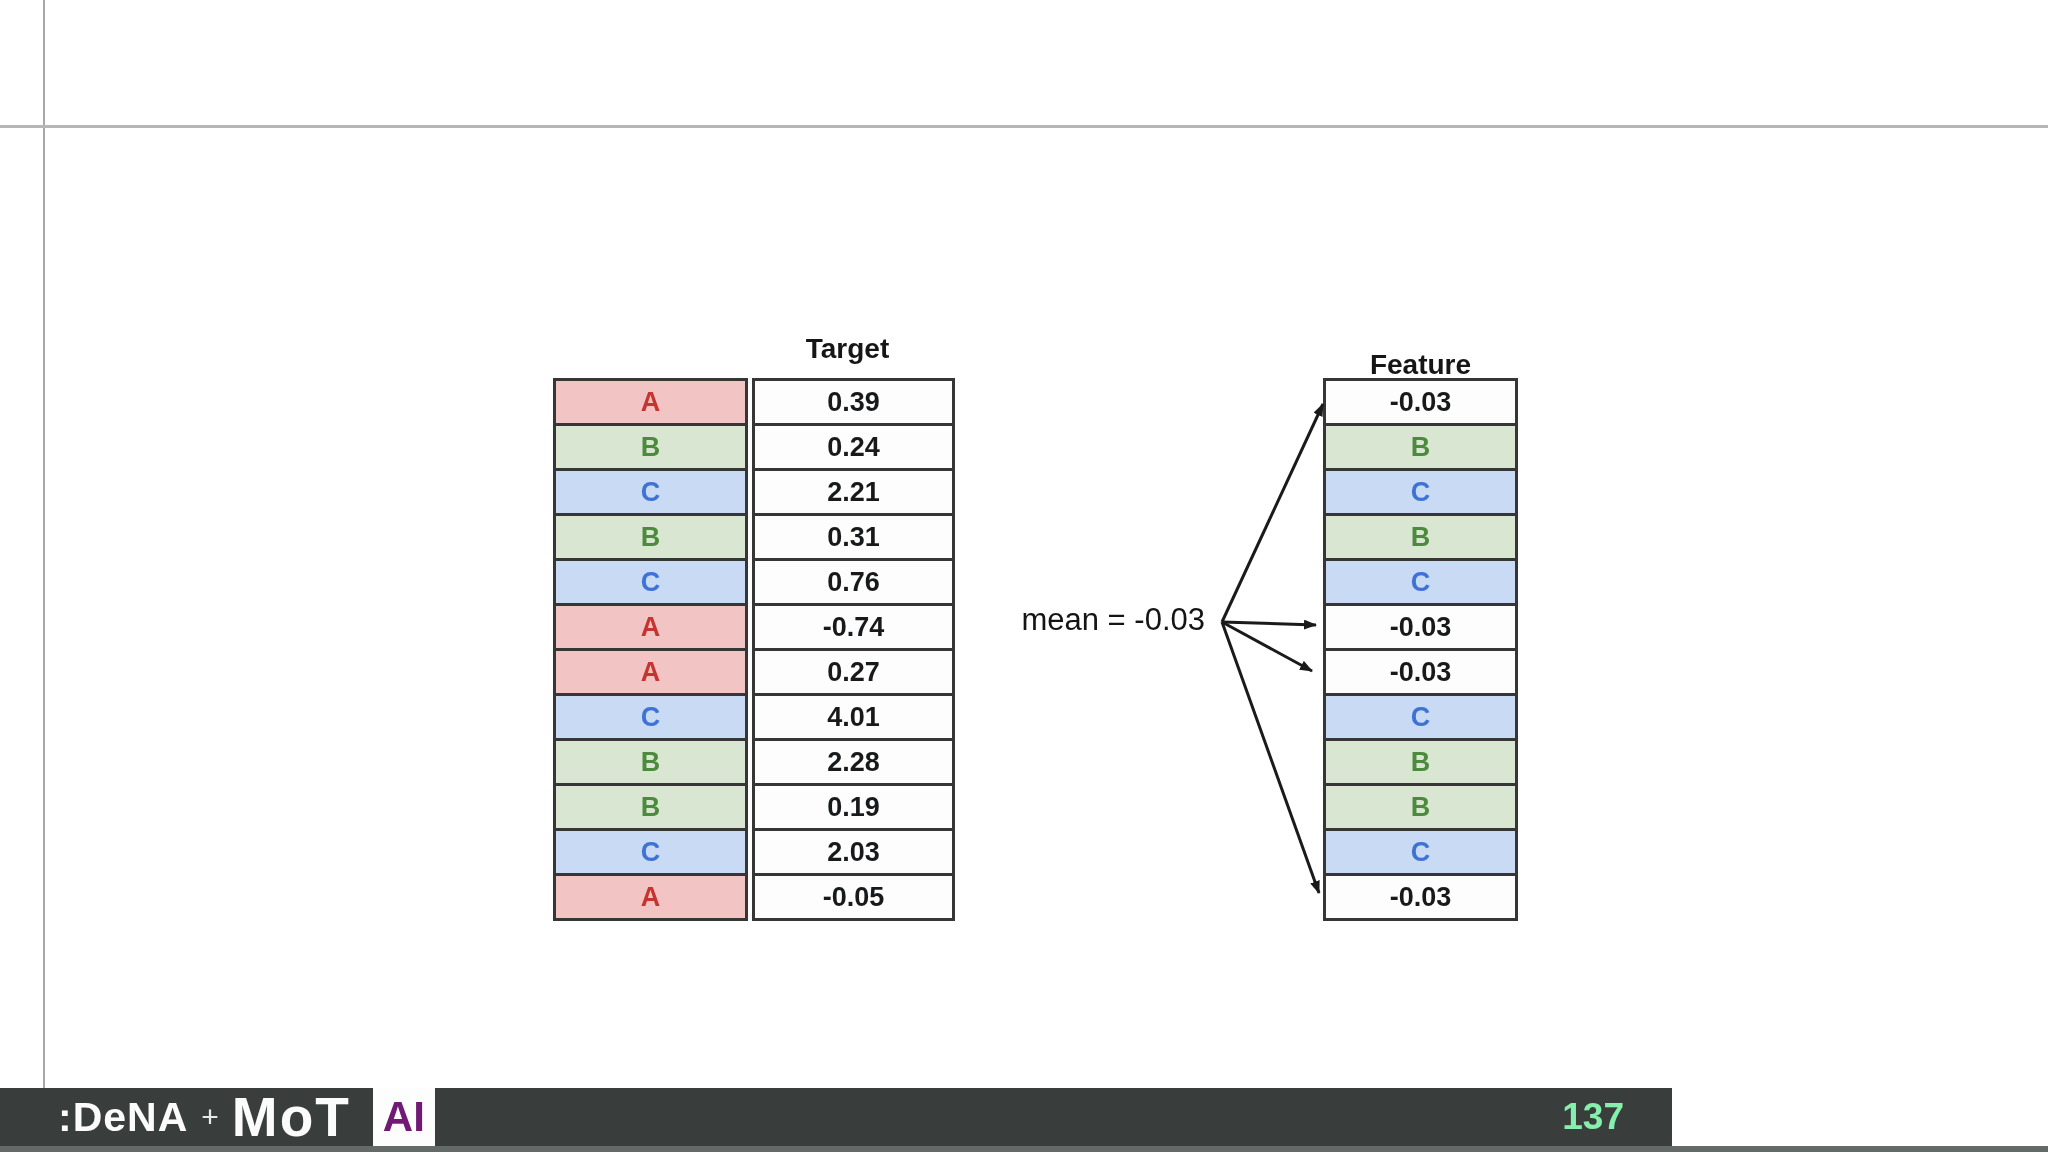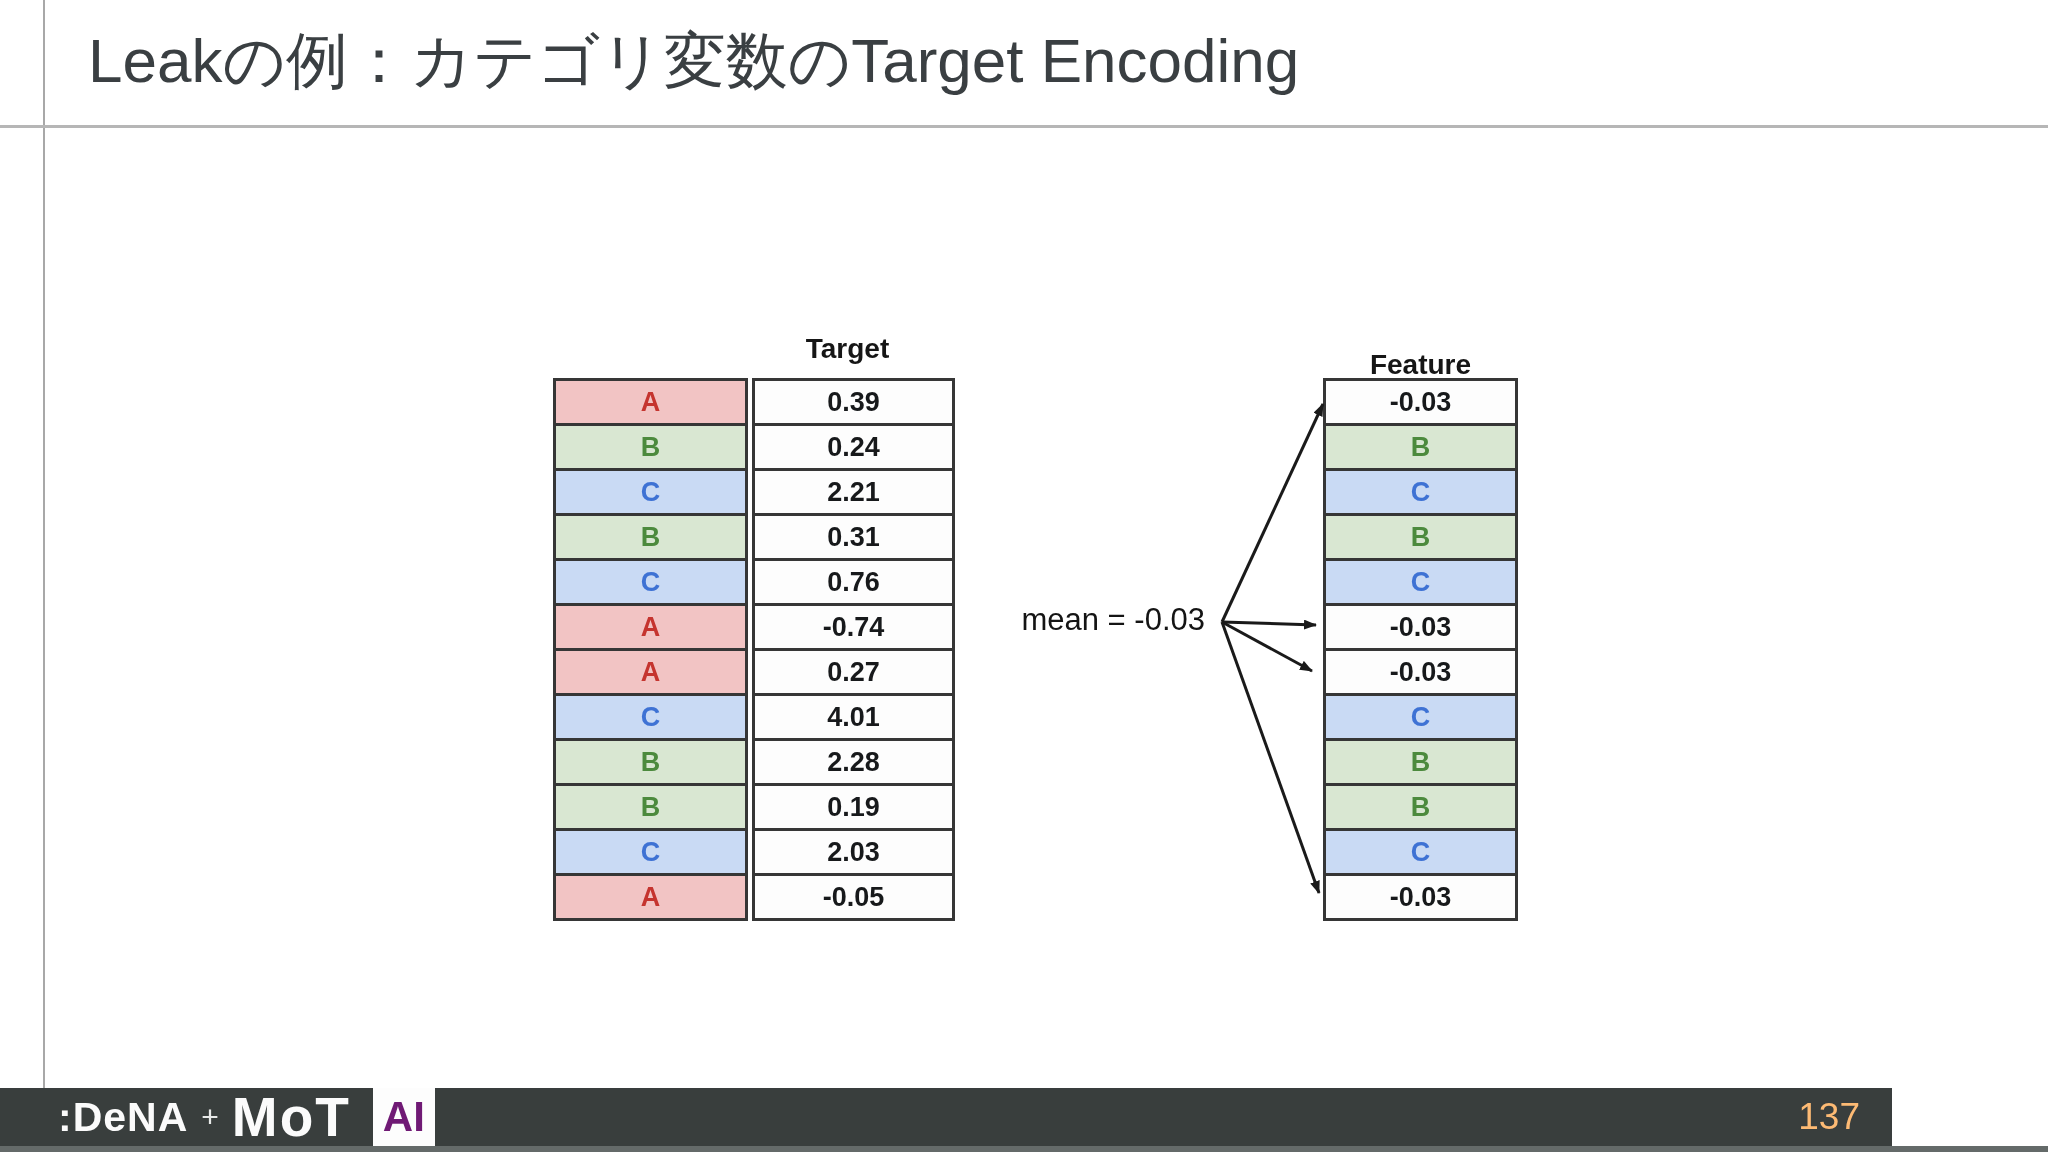--- a/index.html
+++ b/index.html
@@ -59,56 +59,55 @@
   
   .mean-label {
     position: absolute; left: 1005px; top: 602px; width: 200px;
     text-align: right; font-size: 31px; font-weight: 400; color: #141414;
     white-space: nowrap;
   }
   .arrow-svg { position: absolute; left: 1210px; top: 378px; }
 
   
   .footer {
-    position: absolute; left: 0; top: 1088px; width: 1892px; height: 58px;
+    position: absolute; left: 0; top: 1088px; width: 1672px; height: 58px;
     background: #393e3d;
     display: flex; align-items: center;
   }
   .logo {
     margin-left: 58px;
     display: flex; align-items: center; gap: 13px;
     color: #fbfbfb; white-space: nowrap;
   }
   .logo-dena { font-size: 41px; font-weight: 700; letter-spacing: 1px; }
   .logo-plus { font-size: 30px; font-weight: 400; color: #e8eae9; }
   .logo-mot  { font-size: 55px; font-weight: 700; letter-spacing: 2px; }
   .ai-badge {
     margin-left: 22px; width: 62px; height: 58px;
     background: #fdfdfd; color: #701a75;
     display: flex; align-items: center; justify-content: center;
     font-size: 42px; font-weight: 700;
   }
   .footer-spacer { flex: 1; }
   .page-number {
-    margin-right: 32px; color: #fdba74; font-size: 37px; font-weight: 400;
+    margin-right: 48px; color: #86efac; font-size: 37px; font-weight: 700;
   }
   .footer-strip {
     position: absolute; left: 0; top: 1146px; width: 2048px; height: 6px;
     background: #646a69;
   }
 </style>
 </head>
 <body>
 
 <div class="slide">
 
   <div class="v-rule"></div>
   <div class="h-rule"></div>
 
-  <h1 class="slide-title">Leakの例：カテゴリ変数のTarget Encoding</h1>
 
   <div class="col-header" id="target-header">Target</div>
   <div class="col-header" id="feature-header">Feature</div>
 
   <div class="tcol" id="cat-col">
     <div class="cell v-A">A</div>
     <div class="cell v-B">B</div>
     <div class="cell v-C">C</div>
     <div class="cell v-B">B</div>
     <div class="cell v-C">C</div>

